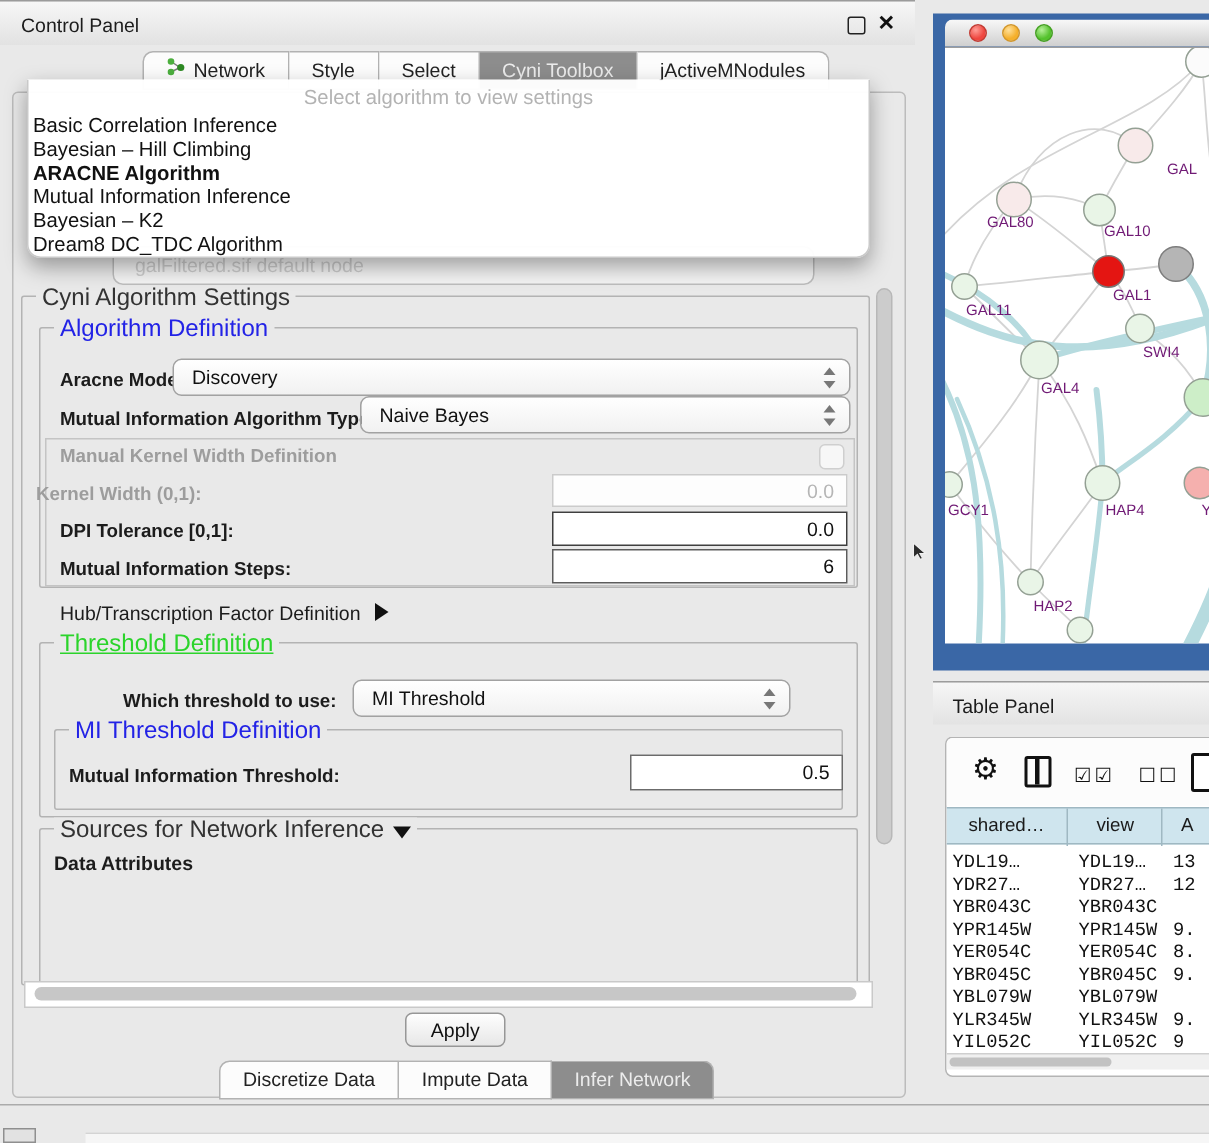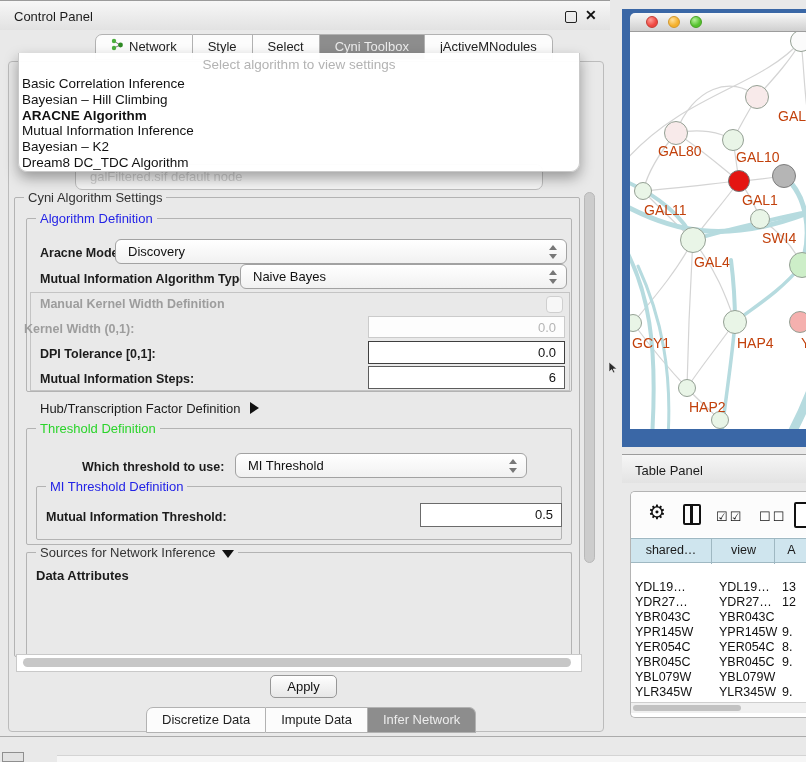--- a/index.html
+++ b/index.html
@@ -32,23 +32,23 @@
   .popup-ph{position:absolute;left:0;top:4px;width:100%;text-align:center;font-size:13.5px;color:#b3b3b3;}
   .popup-items{position:absolute;left:3px;top:23px;right:8px;}
   .popup-item{font-size:13.5px;color:#111;line-height:15.8px;white-space:nowrap;}
   .popup-item.bold{font-weight:bold;}
 
   .bgcombo{left:75px;top:164px;width:468px;height:26px;border:1px solid #bdbdbd;border-radius:7px;
     background:#f4f4f4;z-index:10;box-sizing:border-box;font-size:13px;color:#cdcdcd;line-height:24px;padding-left:14px;}
 
   
   .grp{border:1px solid #b3b3b3;border-radius:2px;box-sizing:border-box;}
-  .legend{position:absolute;top:-8px;left:9px;background:#e9e9e9;padding:0 4px;font-size:13px;color:#333;white-space:nowrap;}
+  .legend{position:absolute;top:-8px;left:9px;background:#e9e9e9;padding:0 4px;font-size:16px;color:#333;white-space:nowrap;}
   .legend.blue{color:#2323e6;}
-  .legend.green{color:#2bd42b;}
+  .legend.green{color:#2bd42b;text-decoration:underline;}
   .lbl{position:absolute;font-size:12.5px;color:#1c1c1c;white-space:nowrap;}
   .lbl.b{font-weight:bold;}
   .lbl.dis{color:#9d9d9d;}
   .combo{position:absolute;height:25px;border:1px solid #a2a2a2;border-radius:6px;
     background:linear-gradient(#ffffff,#f1f1f1);box-sizing:border-box;}
   .combo .val{position:absolute;left:12px;top:4px;font-size:13px;color:#111;}
   .stepper{position:absolute;right:9px;top:5px;width:9px;height:14px;}
   .stepper:before,.stepper:after{content:"";position:absolute;left:1px;border-left:4px solid transparent;border-right:4px solid transparent;}
   .stepper:before{top:0;border-bottom:5px solid #777;}
   .stepper:after{bottom:0;border-top:5px solid #777;}
@@ -74,41 +74,41 @@
   .netframe{left:622px;top:9px;width:184px;height:438px;background:#3a67a6;}
   .net-titlebar{position:absolute;left:8px;top:4px;width:176px;height:19px;background:linear-gradient(#f8f8f8,#cfcfcf);
     border-bottom:1px solid #9d9d9d;border-radius:5px 0 0 0;box-sizing:border-box;}
   .light{position:absolute;top:3px;width:12px;height:12px;border-radius:50%;box-sizing:border-box;}
   .light.red{left:16px;background:radial-gradient(circle at 35% 30%,#ff9d96,#ef4740 60%);border:1px solid #c23b33;}
   .light.yellow{left:38px;background:radial-gradient(circle at 35% 30%,#ffe09a,#f5b02c 60%);border:1px solid #d2962a;}
   .light.green{left:60px;background:radial-gradient(circle at 35% 30%,#b6f09a,#55c22e 60%);border:1px solid #45a122;}
   .netcanvas{position:absolute;left:8px;top:23px;width:176px;height:397px;background:#fff;overflow:hidden;}
   .edges{position:absolute;left:0;top:0;}
   .node{position:absolute;border-radius:50%;border:1.5px solid #94a094;box-sizing:border-box;z-index:3;}
-  .nlabel{position:absolute;font-size:14px;color:#c2410c;z-index:4;white-space:nowrap;}
+  .nlabel{position:absolute;font-size:10px;color:#701a75;z-index:4;white-space:nowrap;}
 
   
   .tp-titlebar{left:622px;top:454px;width:184px;height:29px;background:linear-gradient(#f6f6f6,#e3e3e3);
     border-top:1px solid #9c9c9c;box-sizing:border-box;}
   .tp-title{position:absolute;left:13px;top:8px;font-size:13px;color:#1c1c1c;}
   .tp-body{left:630px;top:491px;width:176px;height:227px;background:#fff;border:1px solid #b4b4b4;
     border-right:none;border-radius:5px 0 0 5px;box-sizing:border-box;overflow:hidden;}
   .tp-toolbar{position:absolute;left:0;top:0;width:100%;height:45px;background:#fcfcfc;}
   .gear{position:absolute;left:17px;top:8px;font-size:20px;color:#111;}
   .colicon{position:absolute;left:52px;top:12px;width:14px;height:17px;border:2.5px solid #111;border-radius:2px;}
   .colicon:before{content:"";position:absolute;left:5px;top:0;width:2.5px;height:17px;background:#111;}
   .cbpair{position:absolute;top:17px;font-size:13px;color:#111;letter-spacing:2px;}
   .docicon{position:absolute;left:163px;top:10px;width:18px;height:22px;border:2px solid #111;border-radius:2px;background:#fff;}
   .tbl-head{position:absolute;left:0;top:46px;width:100%;height:25px;background:#cfe5ee;
     border-top:1px solid #9fb8c2;border-bottom:1px solid #9fb8c2;box-sizing:border-box;}
   .th{position:absolute;top:4px;font-size:12.5px;color:#1a1a1a;text-align:center;}
   .th-sep{position:absolute;top:0;width:1px;height:25px;background:#9fb8c2;}
   .tbl-rows{position:absolute;left:0;top:72px;width:100%;height:137px;overflow:hidden;}
   .trow{position:absolute;width:100%;height:15px;font-size:12.5px;color:#111;}
-  .td{position:absolute;top:16px;white-space:nowrap;overflow:hidden;}
+  .td{position:absolute;top:4px;white-space:nowrap;overflow:hidden;font-family:Liberation Mono, monospace;}
   .tp-hscroll{position:absolute;left:0;top:210px;width:100%;height:10px;background:#f0f0f0;border-top:1px solid #cfcfcf;}
   .tp-hscroll .thumb{position:absolute;left:2px;top:2px;width:108px;height:6px;background:#c2c2c2;border-radius:3px;}
 
   
   .bottom-div{left:0;top:736px;width:806px;height:1px;background:#ababab;}
   .bottom-strip{left:57px;top:755px;width:749px;height:7px;background:#f6f6f6;border-top:1px solid #d4d4d4;box-sizing:border-box;}
   .bottom-stub{left:2px;top:752px;width:22px;height:10px;background:#e2e2e2;border:1px solid #8f8f8f;box-sizing:border-box;}
 
   .cursor{left:608px;top:362px;width:10px;height:12px;z-index:90;}
 </style>

